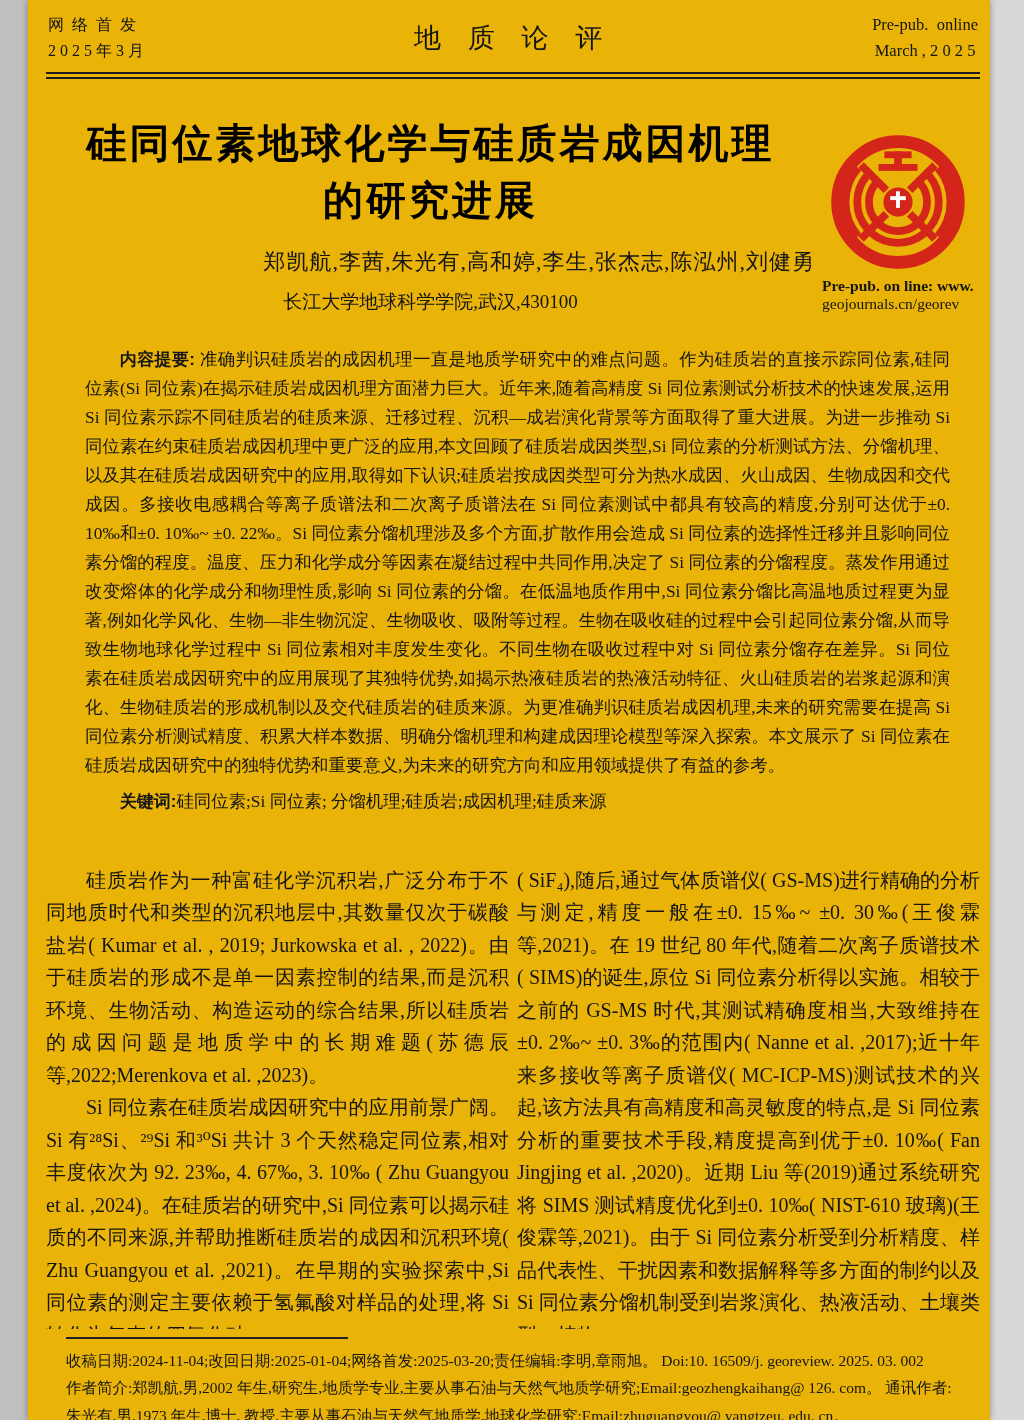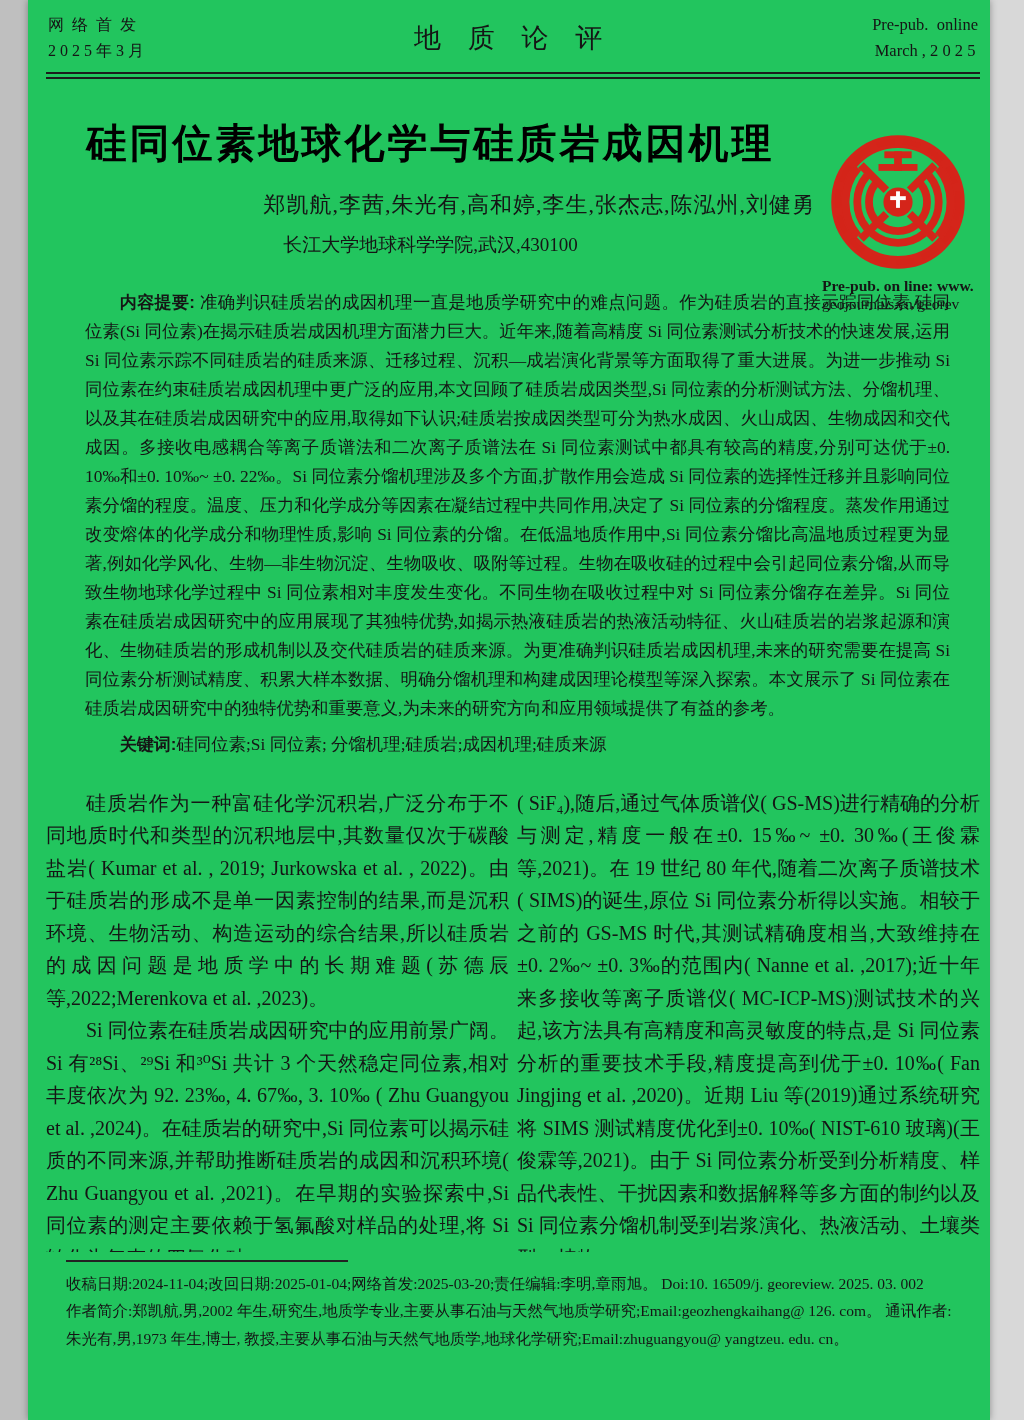--- a/index.html
+++ b/index.html
@@ -3,21 +3,21 @@
 <meta charset="utf-8">
 <style>
   html,body{margin:0;padding:0;}
   body{
     width:1024px;height:1420px;overflow:hidden;
     background:linear-gradient(90deg,#bfbfbf 0 28px,#d8d8d8 990px);
     font-family:"Liberation Serif","DejaVu Serif",serif;color:#151515;
   }
   .page{
     position:absolute;left:28px;top:0;width:962px;height:1420px;
-    background:#22c55e;box-shadow:0 0 7px rgba(0,0,0,.35);
+    background:#eab308;box-shadow:0 0 7px rgba(0,0,0,.35);
     padding:8px 10px 0 18px;box-sizing:border-box;
   }
   
   .header{display:flex;align-items:center;justify-content:space-between;padding:4px 2px 2px 2px;}
   .h-left div{font-size:16px;line-height:26px;white-space:pre;}
   .h-cn{font-size:27px;letter-spacing:10px;font-weight:500;white-space:pre;margin-left:10px;}
   .h-en{font-size:21px;letter-spacing:1px;font-weight:500;}
   .h-right{text-align:center;}
   .h-right div{font-size:16.5px;line-height:26px;white-space:pre;}
   .rule{margin-top:6px;height:3px;border-top:2.5px solid #1c1c1c;border-bottom:2.5px solid #1c1c1c;}
@@ -36,21 +36,21 @@
   .sealcap2{font-size:15.5px;line-height:1.2;}
   
   .abstract{
     margin:30px 30px 0 39px;font-size:17.4px;line-height:29px;
     text-align:justify;text-indent:2em;height:437px;overflow:hidden;
   }
   .abstract b{font-family:"Liberation Sans","DejaVu Sans",sans-serif;font-size:17px;}
   .keywords{margin:0 30px 0 39px;font-size:17.4px;line-height:38px;text-indent:2em;}
   .keywords b{font-family:"Liberation Sans","DejaVu Sans",sans-serif;font-size:17px;}
   
-  .columns{display:flex;gap:8px;margin-top:23px;height:465px;overflow:hidden;}
+  .columns{display:flex;gap:8px;margin-top:43px;height:465px;overflow:hidden;}
   .col{flex:1;font-size:20px;line-height:32.5px;text-align:justify;overflow:hidden;}
   .col p{margin:0;text-indent:2em;}
   .col p.noindent{text-indent:0;}
   
   .footnote{margin-top:8px;}
   .fnrule{width:282px;border-top:2px solid #222;margin-left:20px;}
   .fnlines{margin:8px 24px 0 20px;}
   .fn{font-size:15.5px;line-height:27.5px;text-align:justify;}
 </style>
 </head>
@@ -68,20 +68,21 @@
       <div>Pre-pub.  online</div>
       <div>March , 2 0 2 5</div>
     </div>
   </div>
 
   <div class="rule"></div>
 
   <div class="titlewrap">
     <h1 class="title">
       <span>硅同位素地球化学与硅质岩成因机理</span><br>
+      <span>的研究进展</span>
     </h1>
     <div class="authors">郑凯航,李茜,朱光有,高和婷,李生,张杰志,陈泓州,刘健勇</div>
     <div class="affil">长江大学地球科学学院,武汉,430100</div>
 
     <div class="sealbox">
       <svg class="seal" width="152" height="144" viewBox="0 0 156 146">
         <g fill="none" stroke="currentColor" stroke-width="13">
           <circle cx="78" cy="72" r="62"></circle>
         </g>
         <g fill="none" stroke="currentColor" stroke-width="5" opacity="0.9">

